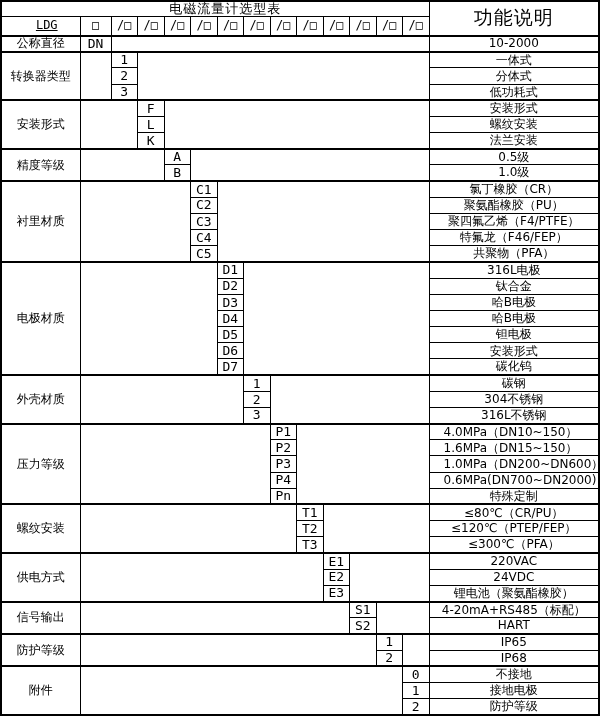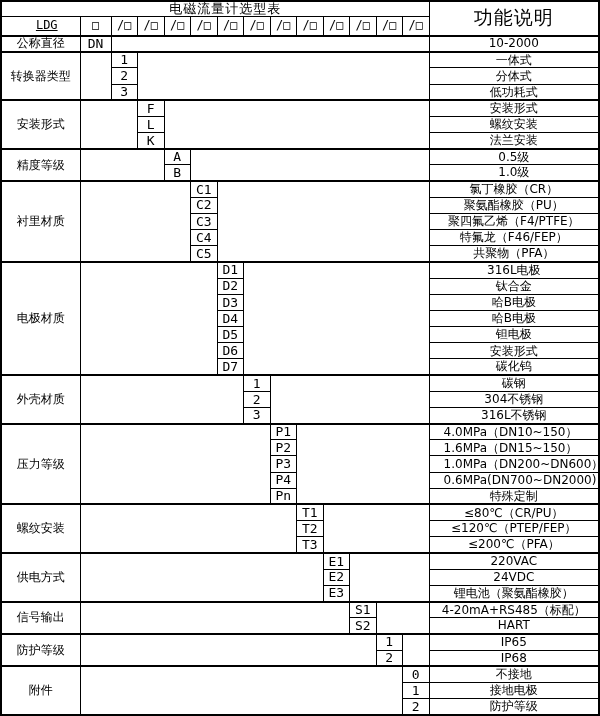--- a/index.html
+++ b/index.html
@@ -235,21 +235,21 @@
           <td class="code-cell">T1</td>
           <td colspan="4" rowspan="3"></td>
           <td class="desc-cell">≤80℃（CR/PU）</td>
         </tr>
         <tr class="r-data">
           <td class="code-cell">T2</td>
           <td class="desc-cell">≤120℃（PTEP/FEP）</td>
         </tr>
         <tr class="r-data">
           <td class="code-cell">T3</td>
-          <td class="desc-cell">≤200℃（PFA）</td>
+          <td class="desc-cell">≤300℃（PFA）</td>
         </tr>
         <tr class="r-data sec-start">
           <td class="label-cell" rowspan="3">供电方式</td>
           <td colspan="9" rowspan="3"></td>
           <td class="code-cell">E1</td>
           <td colspan="3" rowspan="3"></td>
           <td class="desc-cell">220VAC</td>
         </tr>
         <tr class="r-data">
           <td class="code-cell">E2</td>

